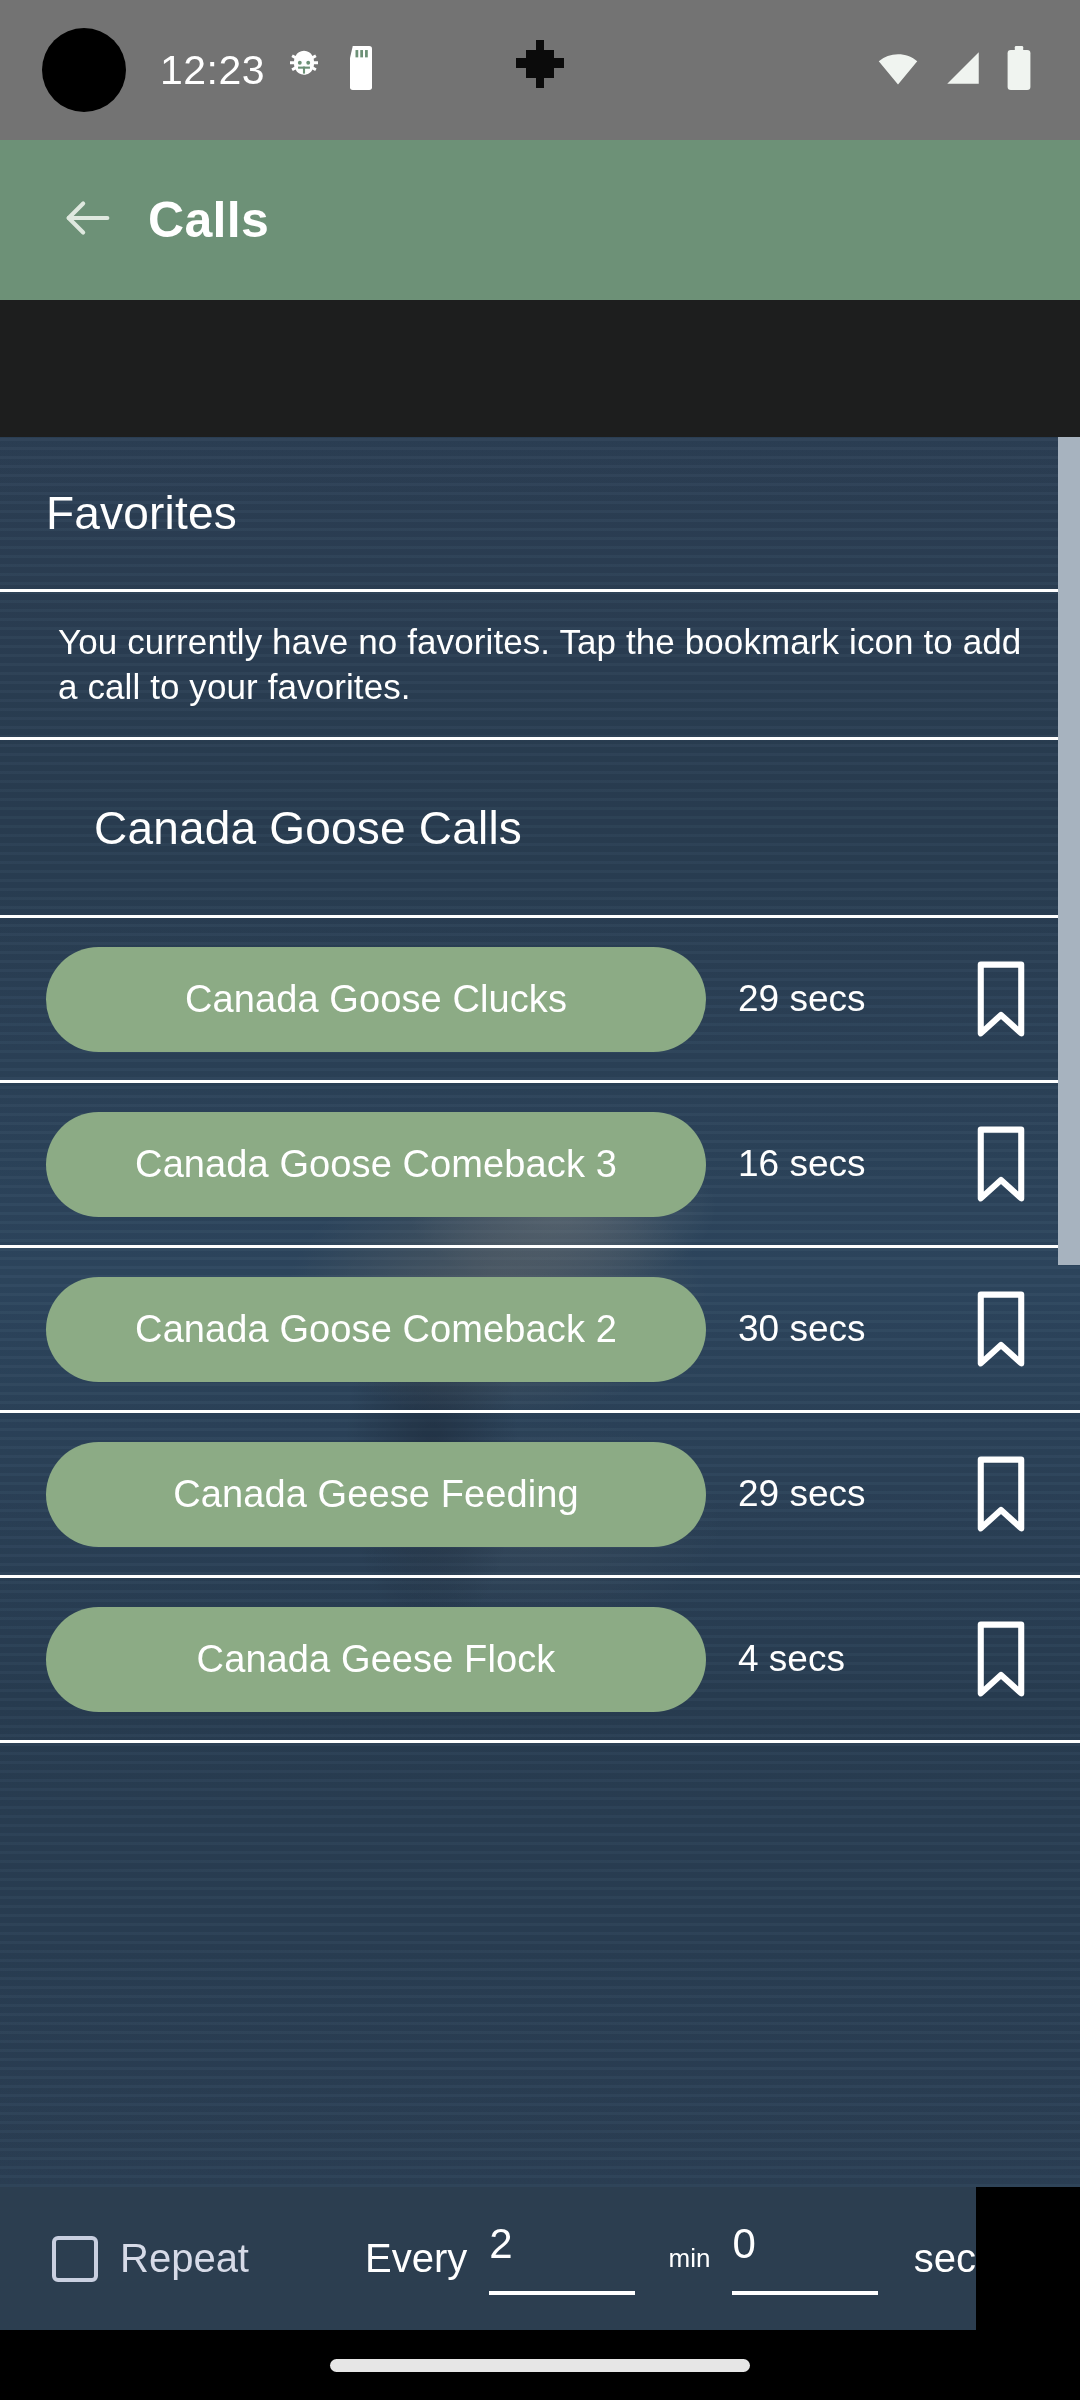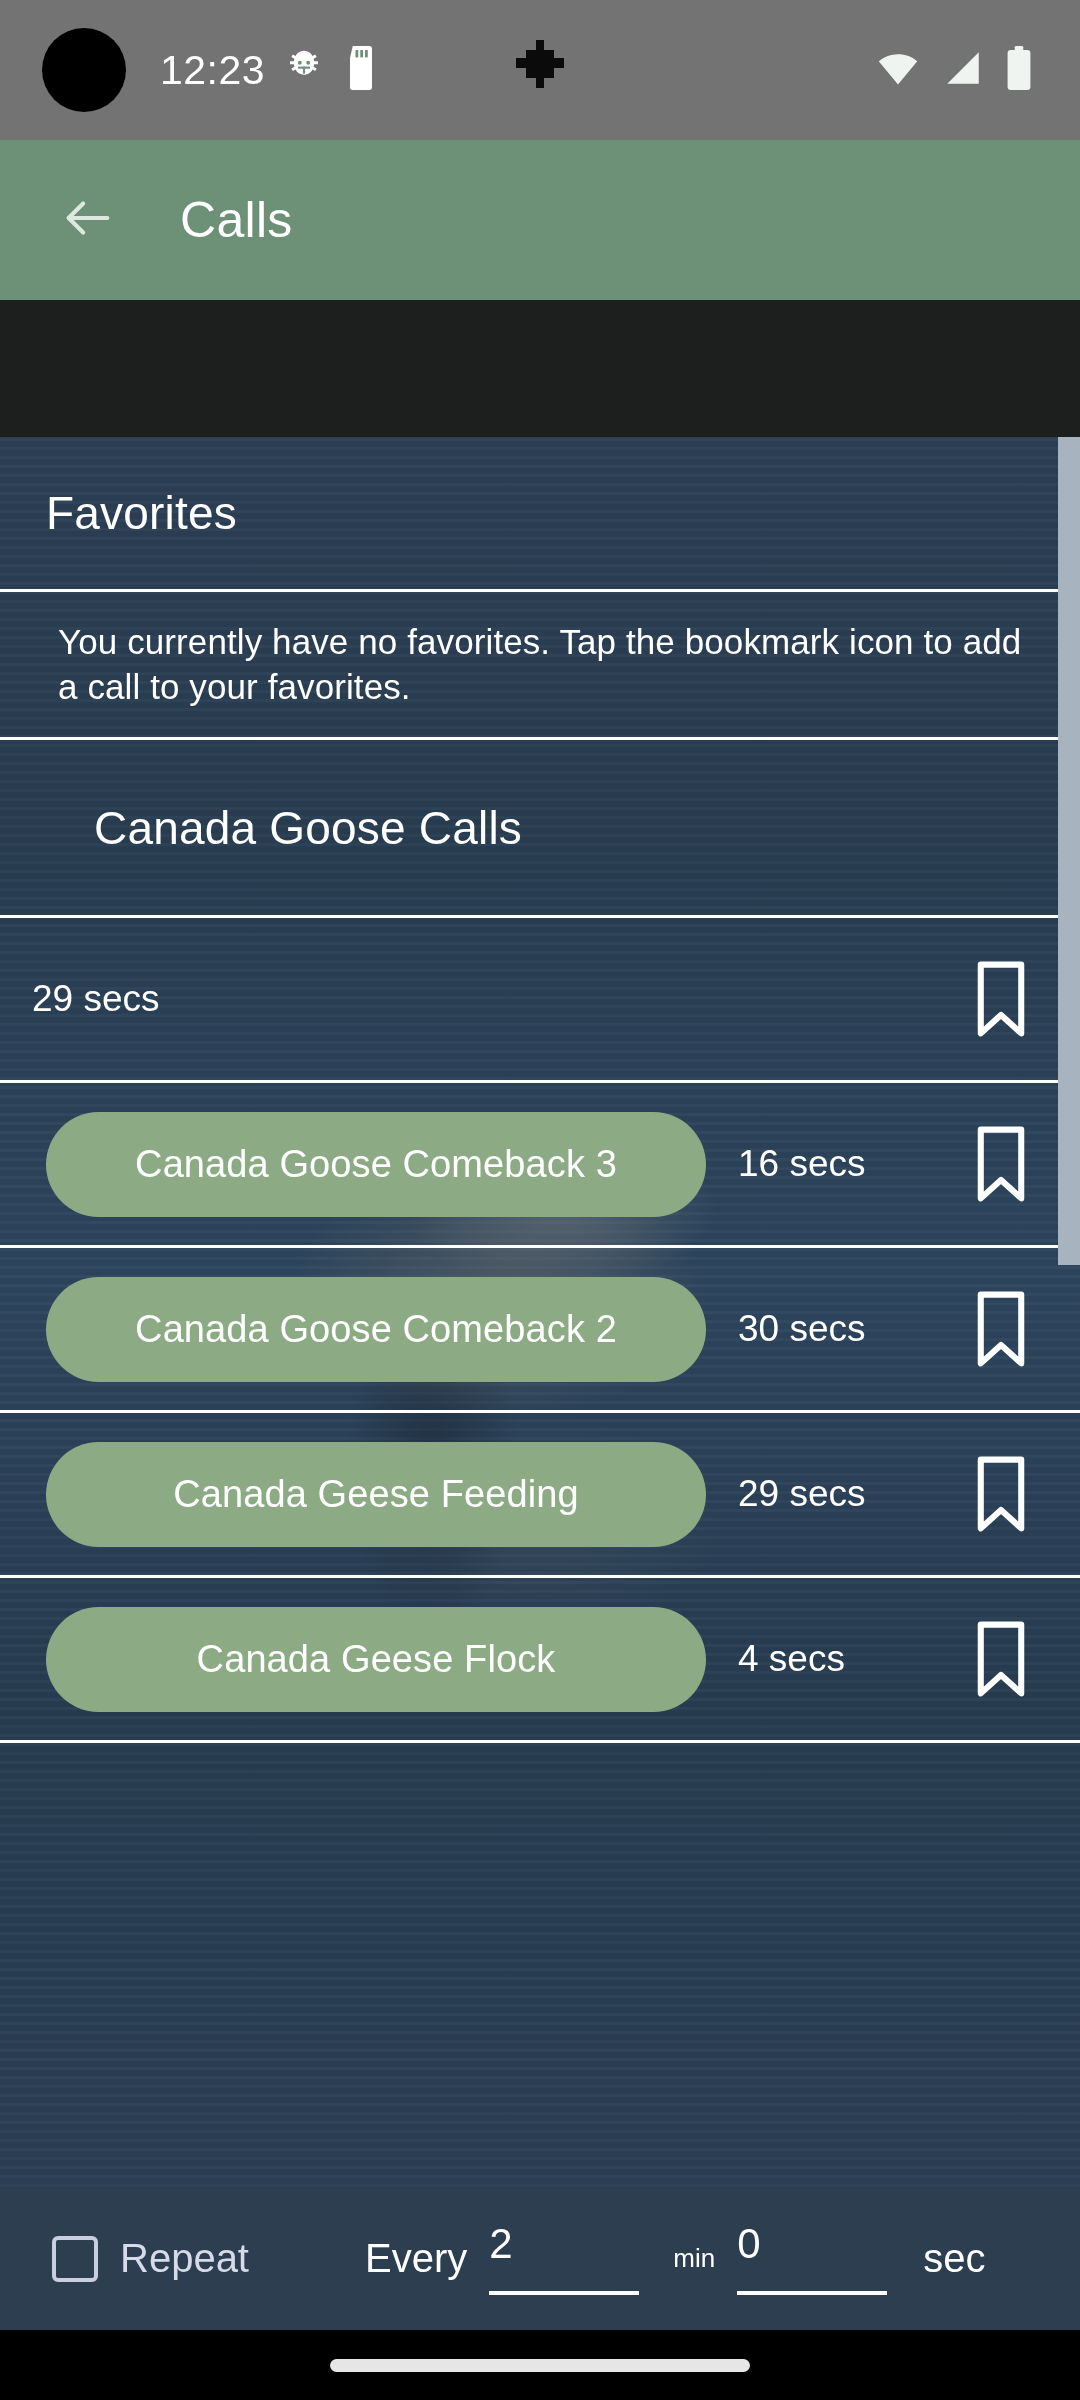--- a/index.html
+++ b/index.html
@@ -52,22 +52,22 @@
     width:1080px; height:160px;
     background:#6d9177;
     display:flex; align-items:center;
   }
   #back-button {
     width:120px; height:120px; margin-left:28px;
     display:flex; align-items:center; justify-content:center;
     border-radius:50%;
   }
   #app-bar-title {
-    color:#ffffff; font-size:50px; font-weight:400;
-    margin-left:32px; letter-spacing:.3px;
+    color:#ffffff; font-size:50px; font-weight:700;
+    letter-spacing:.3px;
   }
 
   
   #dark-band {
     position:absolute; top:300px; left:0;
     width:1080px; height:137px;
     background:#1d1e1e;
   }
 
   
@@ -144,21 +144,21 @@
   }
   #scrollbar-thumb {
     position:absolute; right:0;
     top:0; width:22px; height:828px;
     background:#a7b3bf;
   }
 
   
   #bottom-bar {
     position:absolute; top:2187px; left:0;
-    width:1080px; height:143px;
+    width:976px; height:143px;
     background:#2c3e50;
     display:flex; align-items:center;
   }
   #repeat-group {
     display:flex; align-items:center; margin-left:52px;
   }
   #repeat-checkbox {
     width:46px; height:46px;
     border:4px solid #c9cfe0;
     border-radius:6px;
@@ -281,20 +281,23 @@
     <div class="section" style="height:148px;">
       <div class="empty-text">You currently have no favorites. Tap the bookmark icon to add a call to your favorites.</div>
     </div>
 
     <div class="section" style="height:178px;padding-left:48px;">
       <div class="section-title">Canada Goose Calls</div>
     </div>
 
     <div id="call-list">
         <div class="call-row">
+          <div class="call-pill">
+            <div class="call-pill-label">Canada Goose Clucks</div>
+          </div>
           <div class="call-duration">29 secs</div>
           <div class="bookmark-btn">
             <svg width="58" height="78" viewBox="0 0 20 27" fill="none" stroke="#ffffff" stroke-width="2.1" stroke-linejoin="round">
               <path d="M3 1.6h14v23.8l-7-6.4-7 6.4z"></path>
             </svg>
           </div>
         </div>
         <div class="call-row">
           <div class="call-pill">
             <div class="call-pill-label">Canada Goose Comeback 3</div>

